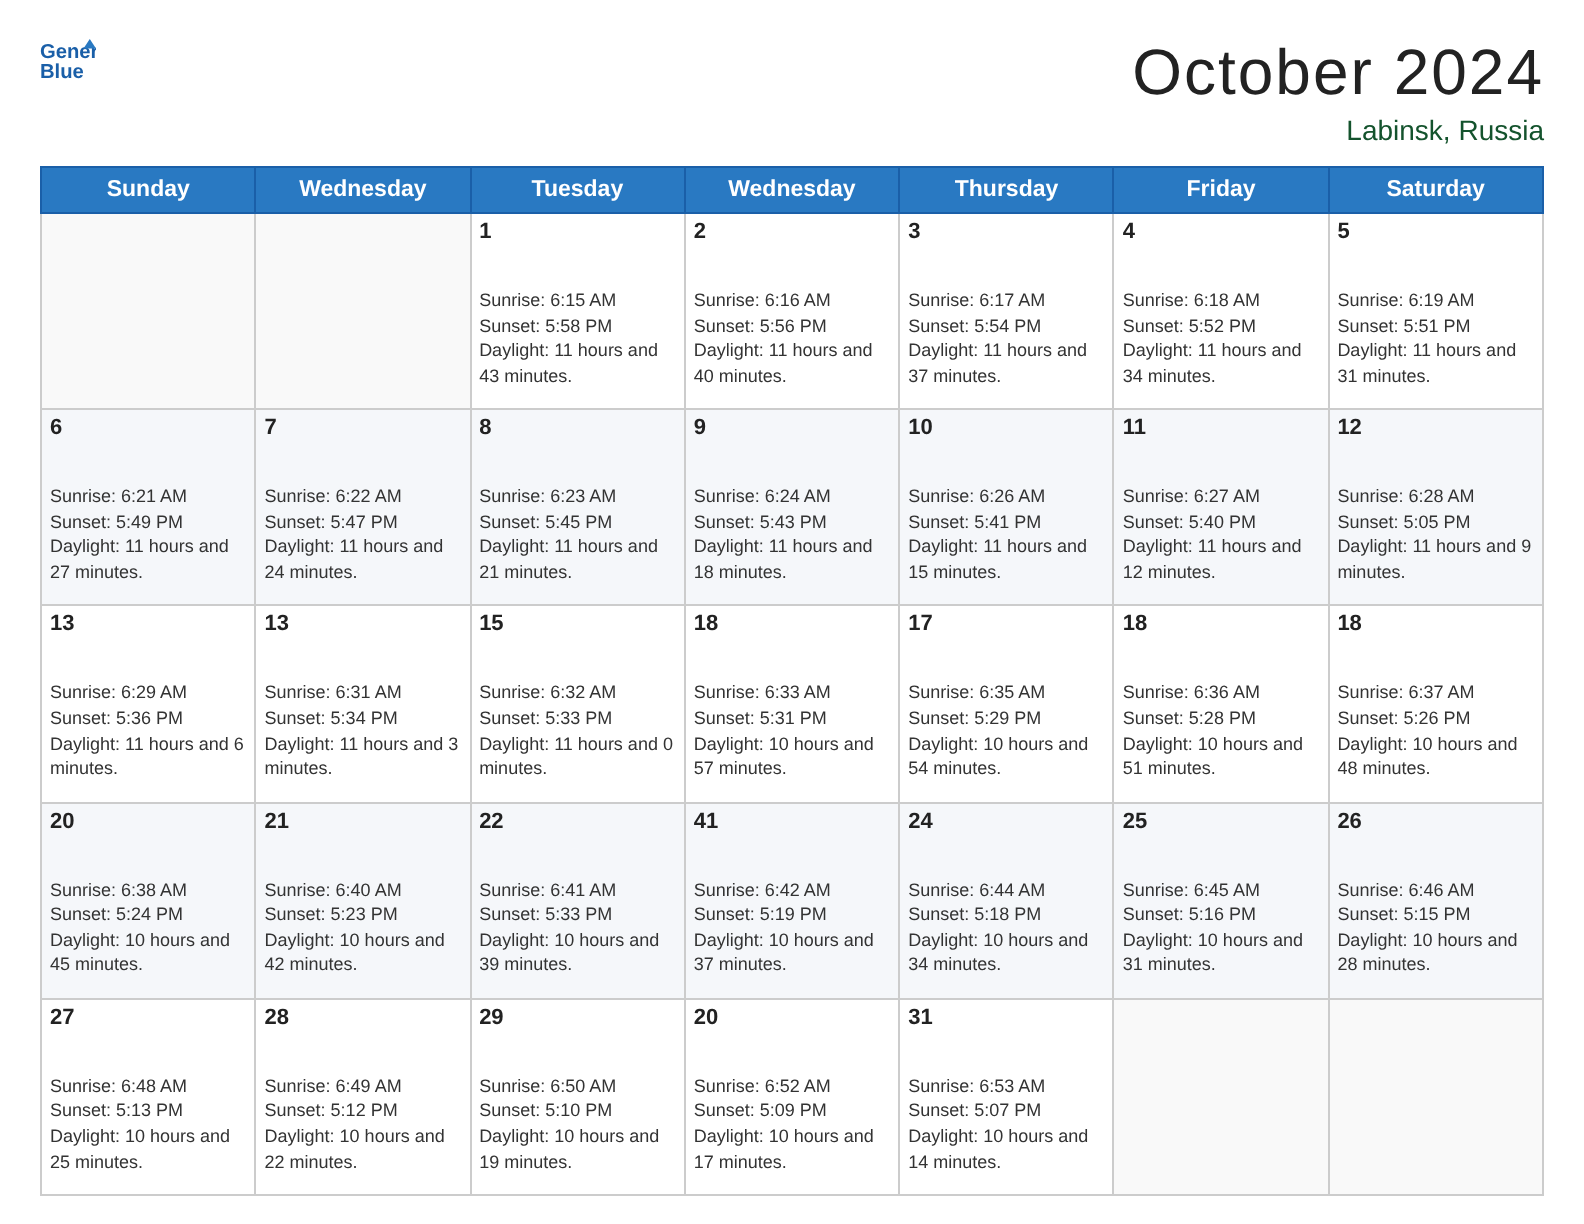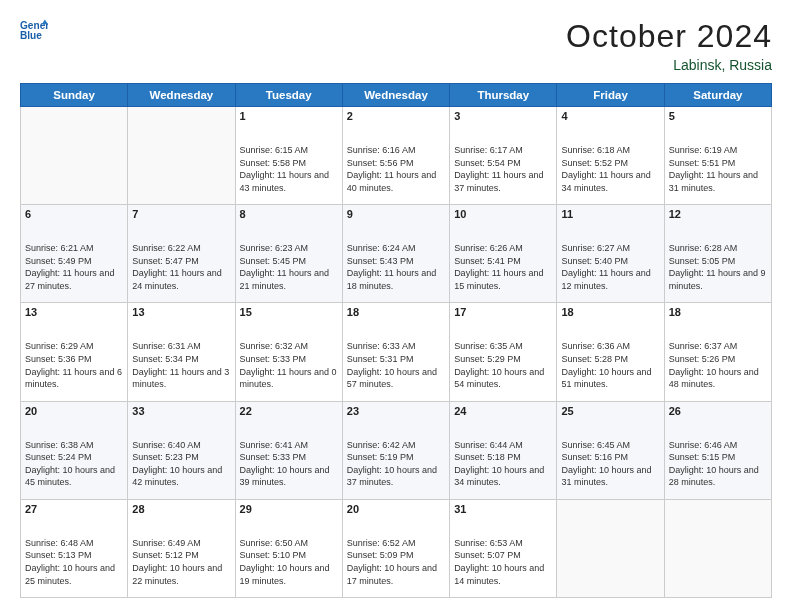--- a/index.html
+++ b/index.html
@@ -246,33 +246,33 @@
           </td>
         </tr>
         <tr>
           <td>
             <span class="day-num">20</span>
             <div class="cell-text">Sunrise: 6:38 AM
 Sunset: 5:24 PM
 Daylight: 10 hours and 45 minutes.</div>
           </td>
           <td>
-            <span class="day-num">33</span>
+            <span class="day-num">21</span>
             <div class="cell-text">Sunrise: 6:40 AM
 Sunset: 5:23 PM
 Daylight: 10 hours and 42 minutes.</div>
           </td>
           <td>
             <span class="day-num">22</span>
             <div class="cell-text">Sunrise: 6:41 AM
 Sunset: 5:33 PM
 Daylight: 10 hours and 39 minutes.</div>
           </td>
           <td>
-            <span class="day-num">23</span>
+            <span class="day-num">41</span>
             <div class="cell-text">Sunrise: 6:42 AM
 Sunset: 5:19 PM
 Daylight: 10 hours and 37 minutes.</div>
           </td>
           <td>
             <span class="day-num">24</span>
             <div class="cell-text">Sunrise: 6:44 AM
 Sunset: 5:18 PM
 Daylight: 10 hours and 34 minutes.</div>
           </td>

